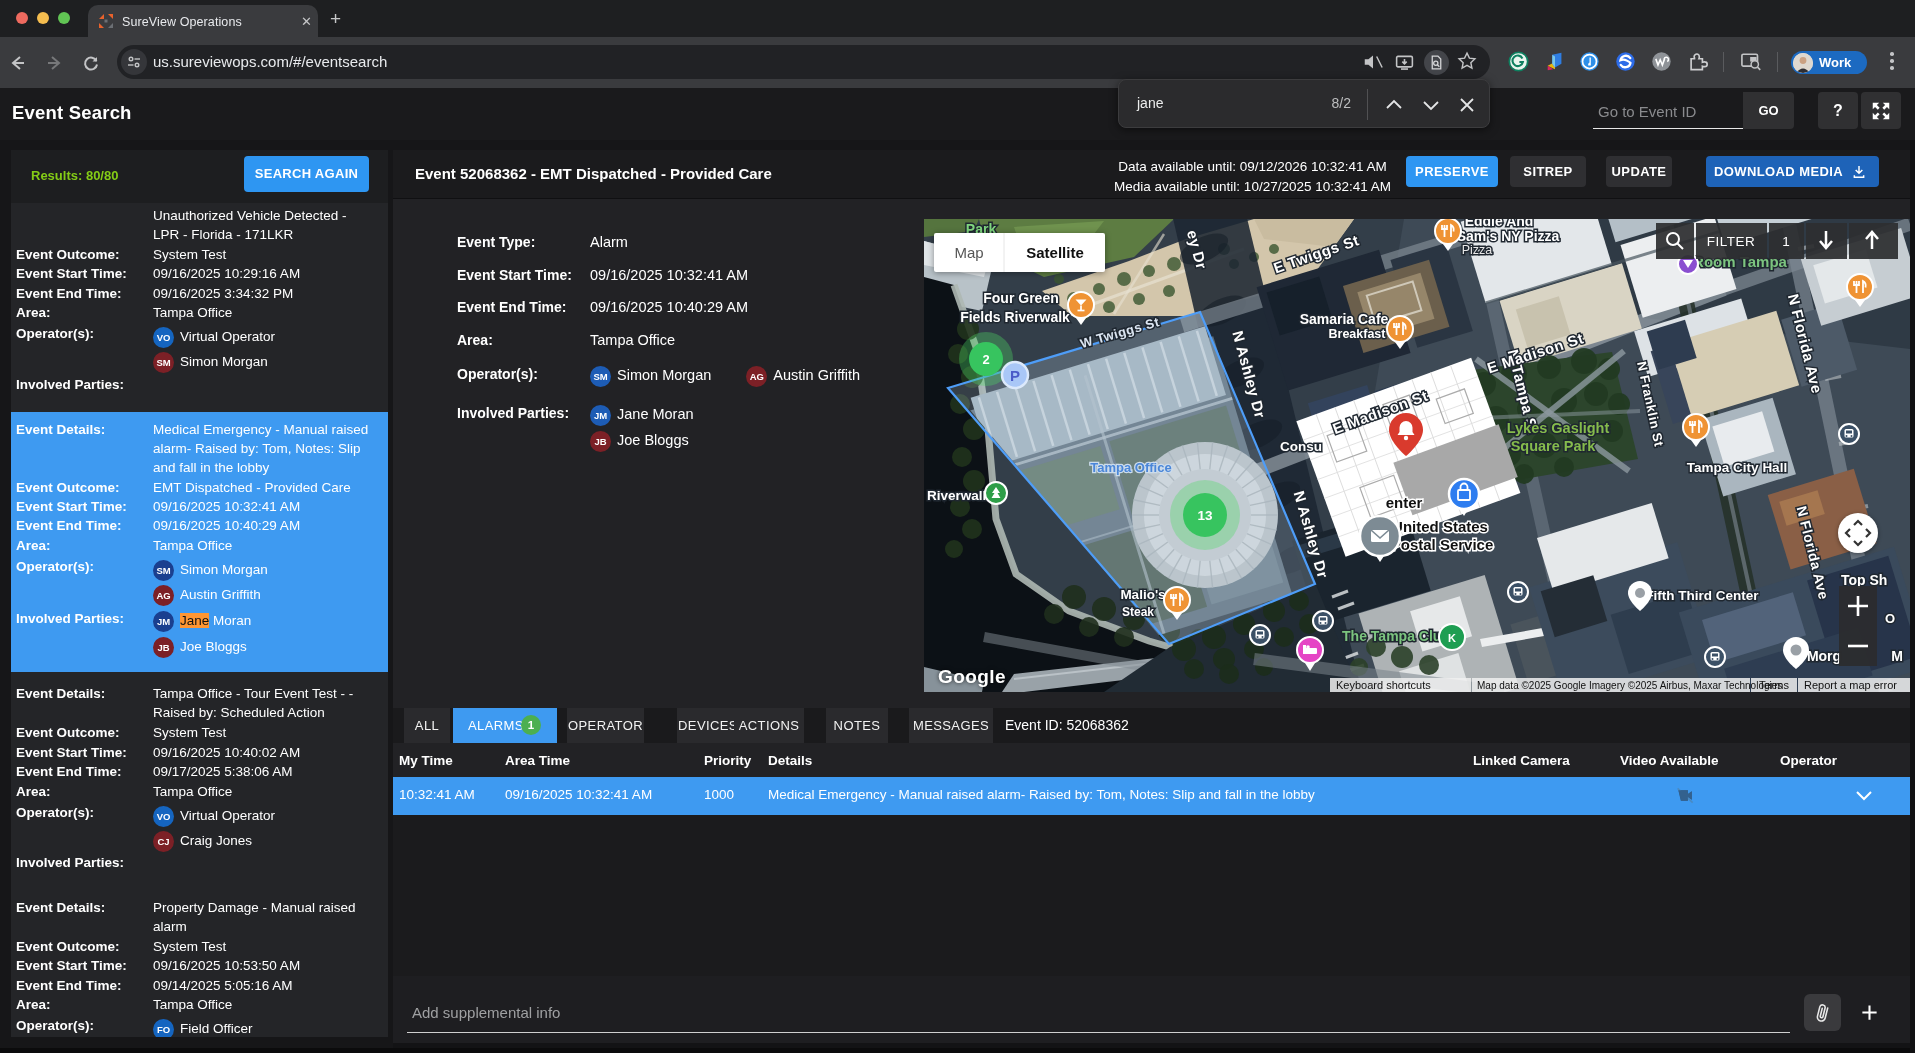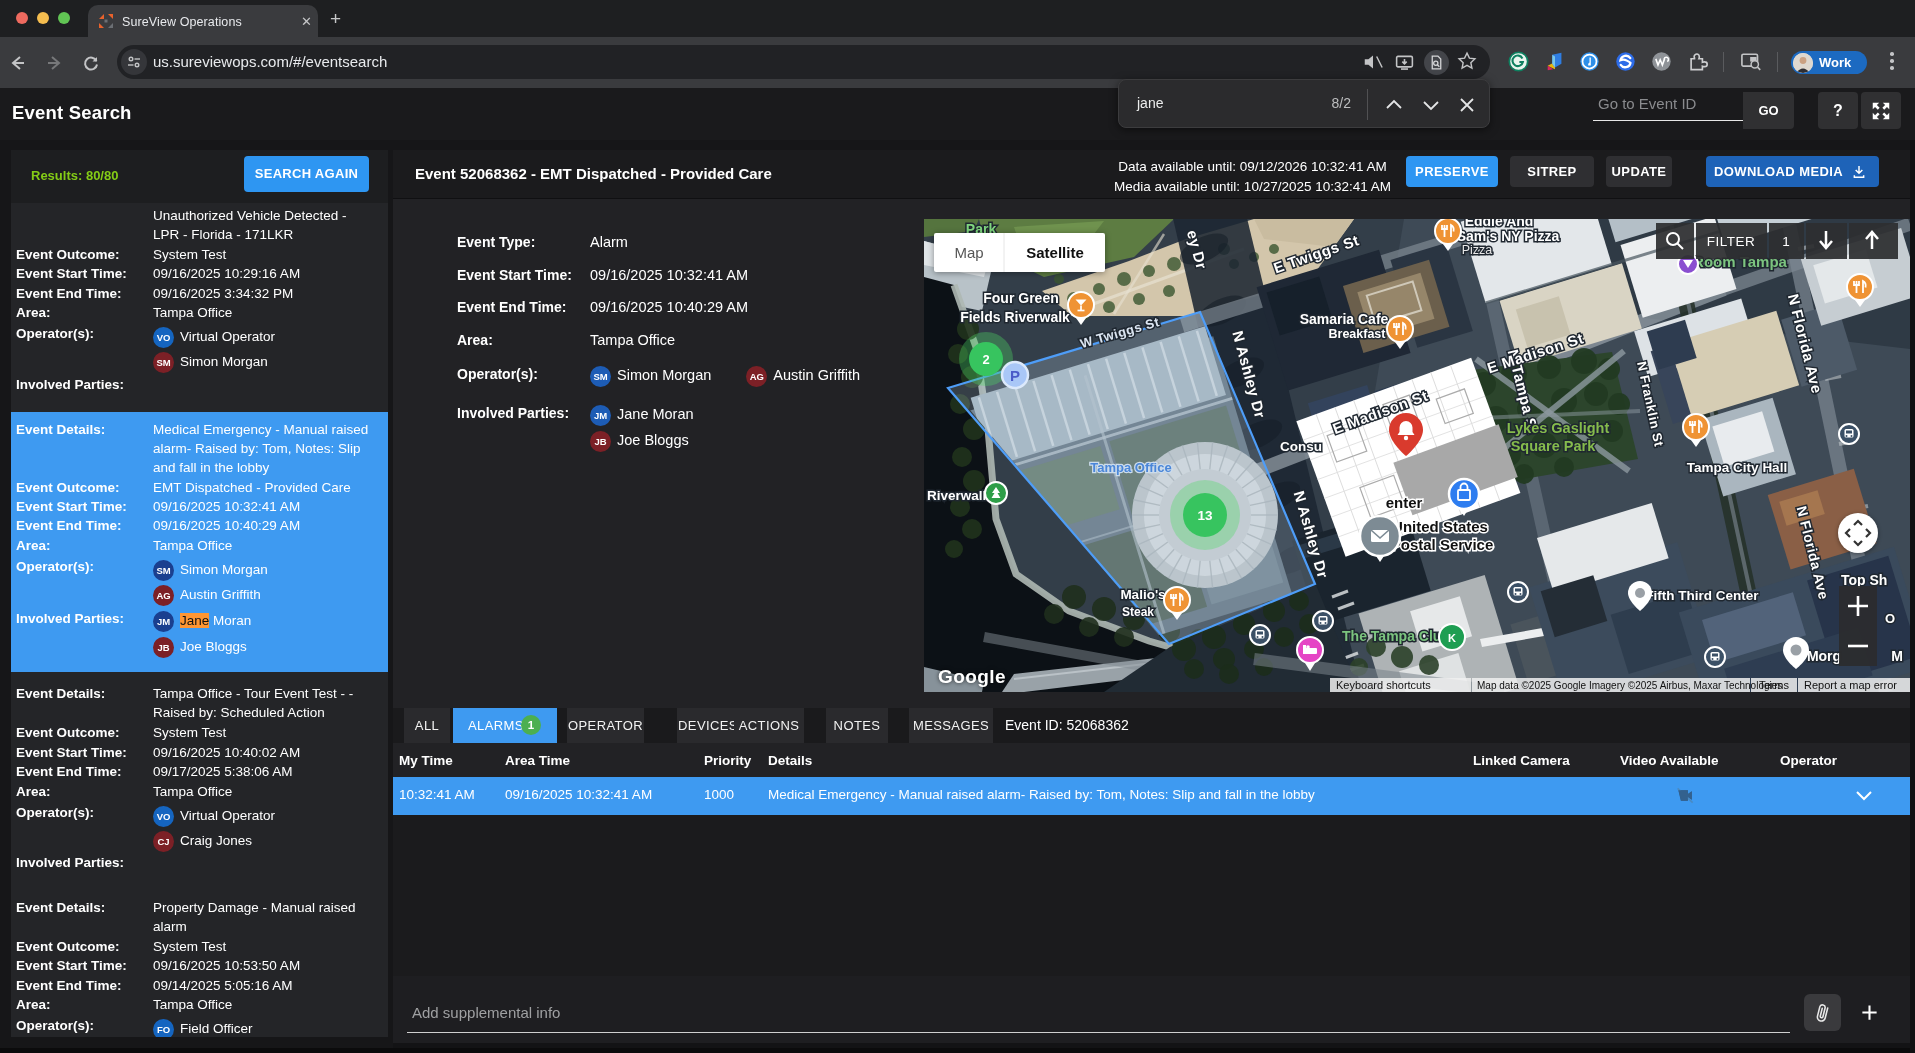--- a/index.html
+++ b/index.html
@@ -21,21 +21,21 @@
 #omni .url { position:absolute; left:36px; top:8px; font-size:15px; color:#e8eaed; }
 .navic { position:absolute; top:16px; color:#c3c4c6; }
 .exticon { position:absolute; top:14px; }
 #profile { position:absolute; left:1791px; top:14px; width:76px; height:23px; background:#1c6ac1; border-radius:12px; }
 #profile .av { position:absolute; left:2px; top:1.5px; width:20px; height:20px; border-radius:50%; background:#e9e4de; overflow:hidden; }
 #profile .nm { position:absolute; left:28px; top:4px; color:#fff; font-size:13px; font-weight:bold; }
 
 
 #appbar { position:absolute; left:0; top:88px; width:1915px; height:52px; background:#1a1a1c; }
 #appbar h1 { position:absolute; left:12px; top:14px; font-size:18.5px; font-weight:bold; color:#fff; letter-spacing:0.2px; }
-#goinput { position:absolute; left:1593px; top:0; width:150px; height:33px; }
+#goinput { position:absolute; left:1593px; top:8px; width:150px; height:33px; }
 #goinput .ph { position:absolute; left:5px; top:7px; color:#8a8b8e; font-size:15px; }
 #goinput .ul { position:absolute; left:0; bottom:0; width:150px; height:1px; background:#e8e8e8; }
 .hbtn { position:absolute; top:4px; height:37px; background:#303032; border-radius:4px; color:#fff; text-align:center; }
 
 
 #findbar { position:absolute; left:1118px; top:79px; width:372px; height:49px; background:#2b2b2d; border:1px solid #3c3c3e; border-radius:8px; box-shadow:0 2px 8px rgba(0,0,0,.5); z-index:50; }
 #findbar .q { position:absolute; left:18px; top:15px; color:#eceded; font-size:14px; }
 #findbar .cnt { position:absolute; left:196px; top:15px; color:#bdbebf; font-size:14px; width:36px; text-align:right;}
 #findbar .sep { position:absolute; left:248px; top:9px; width:1px; height:31px; background:#515153; }
 
@@ -305,21 +305,21 @@
         <div class="res">Results: 80/80</div>
         <div id="searchagain">SEARCH AGAIN</div>
       </div>
 </div>
 
 <div id="main">
   <div id="mhead">
     <div class="t">Event 52068362 - EMT Dispatched - Provided Care</div>
     <div class="avail">Data available until: 09/12/2026 10:32:41 AM<br>Media available until: 10/27/2025 10:32:41 AM</div>
     <div class="mbtn" style="left:1013px;width:92px;background:#2e96f2;line-height:31px;">PRESERVE</div>
-    <div class="mbtn" style="left:1117px;width:84px;background:#2f2f32;line-height:31px;">SITREP</div>
+    <div class="mbtn" style="left:1117px;width:76px;background:#2f2f32;line-height:31px;">SITREP</div>
     <div class="mbtn" style="left:1213px;width:66px;background:#2f2f32;line-height:31px;">UPDATE</div>
     <div class="mbtn" style="left:1313px;width:173px;background:#1e63b8;line-height:31px;padding-right:28px;">DOWNLOAD MEDIA
       <svg style="position:absolute;right:12px;top:8px" width="16" height="16" viewBox="0 0 24 24">
             <path d="M12 3 L12 13 M7 9 L12 14 L17 9" stroke="#fff" stroke-width="2.2" fill="none"></path>
             <path d="M5 17 L5 20 L19 20 L19 17" stroke="#fff" stroke-width="2.2" fill="none"></path>
           </svg>
     </div>
   </div>
   <div id="details">
 <div class="dlbl" style="top:34px;">Event Type:</div>

